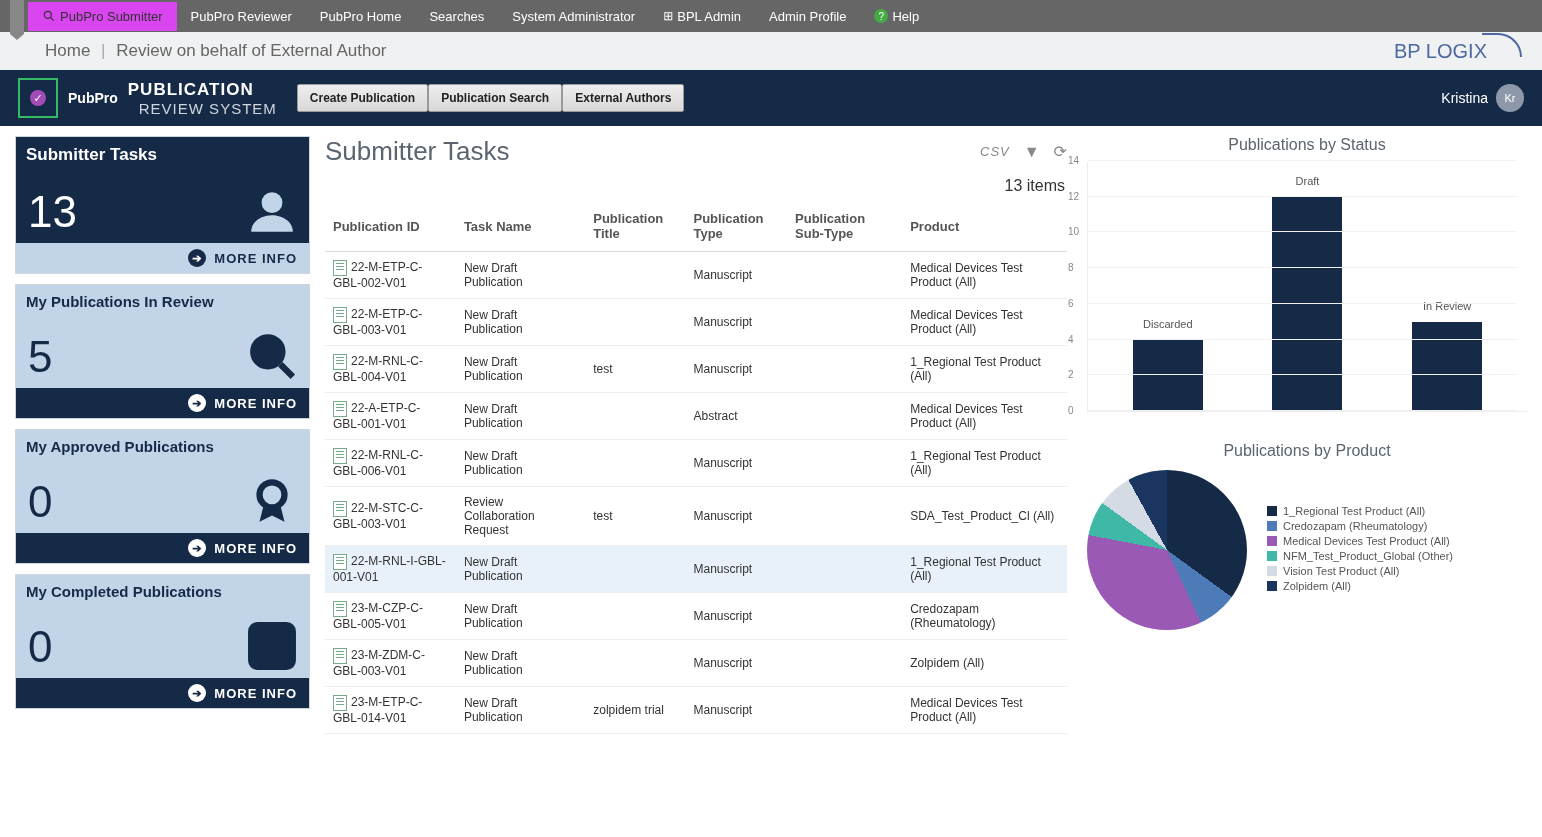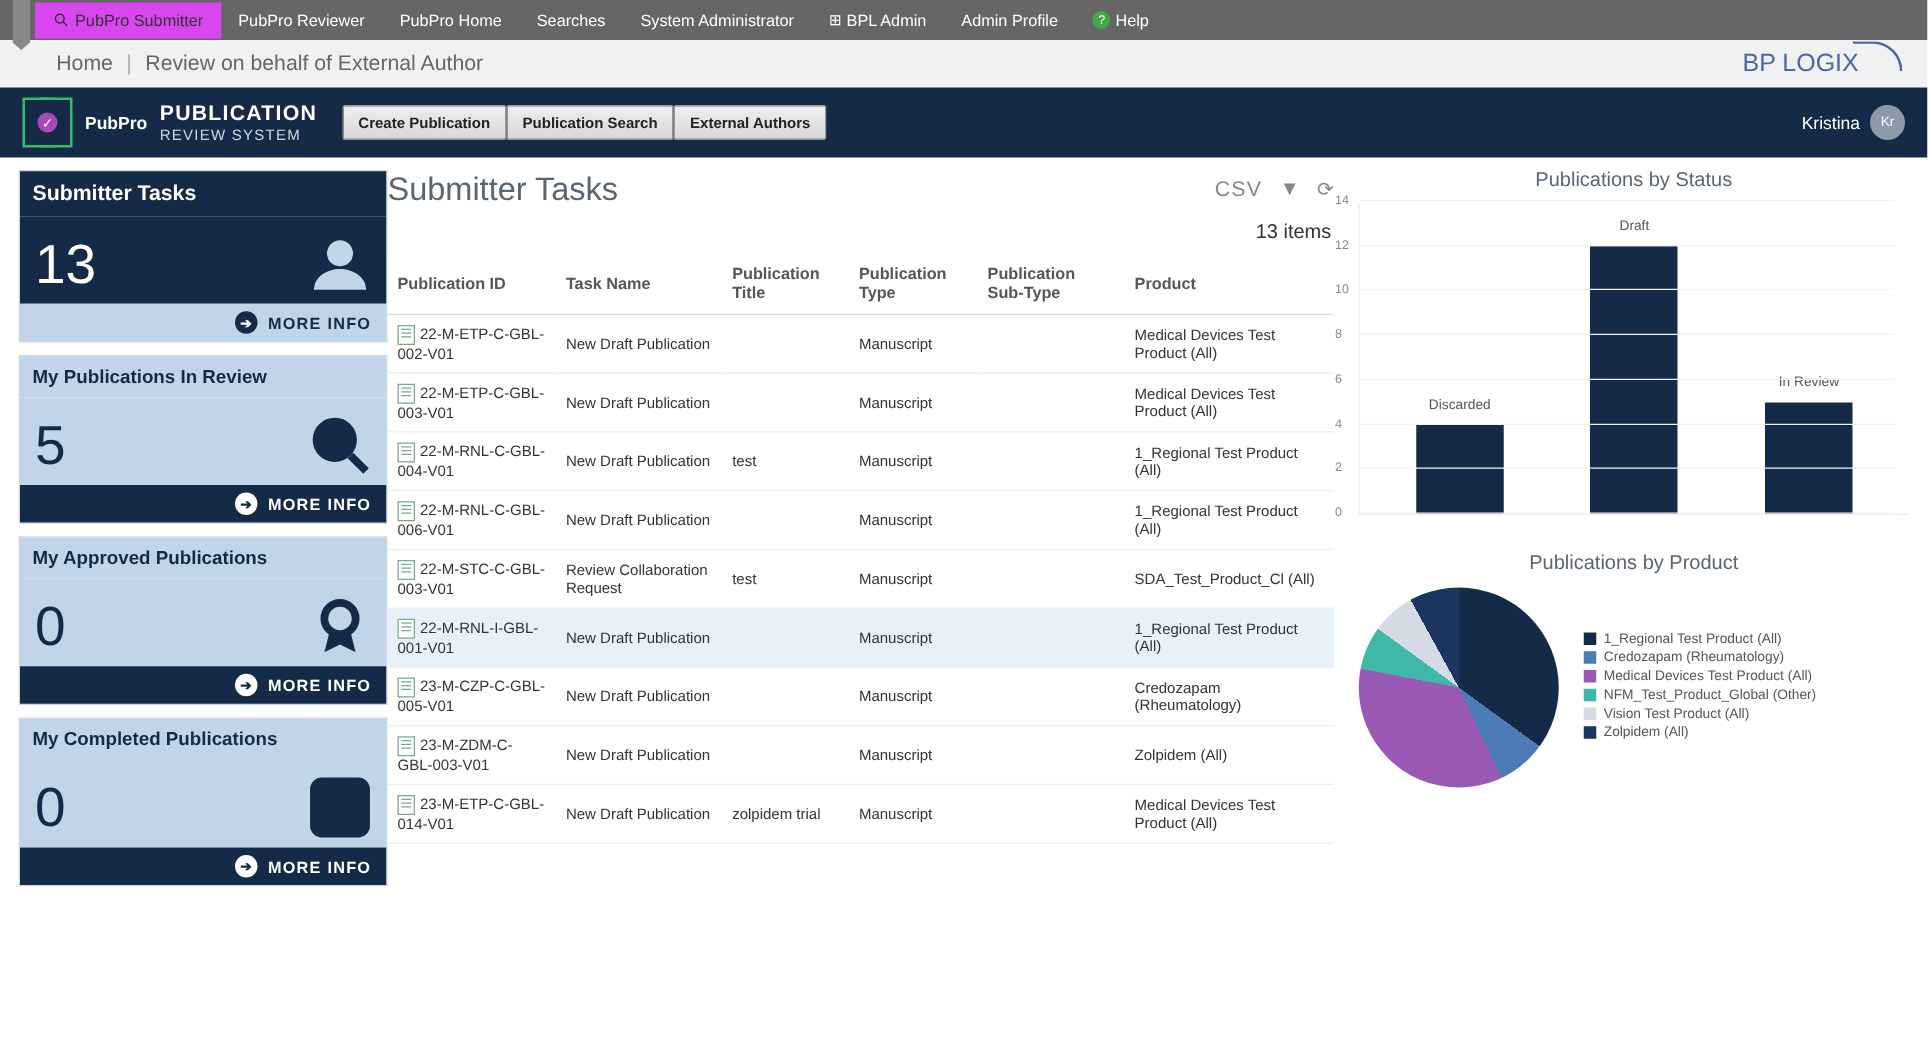--- a/index.html
+++ b/index.html
@@ -17,27 +17,27 @@
 .bp-logo { font-family: sans-serif; font-weight: 400; color: #4d6aa0; font-size: 20px; display: flex; align-items: center; }
 .bp-logo .arc { width: 40px; height: 24px; border: 2px solid #4d6aa0; border-bottom: none; border-left: none; border-radius: 0 24px 0 0; margin-left: -5px; margin-top: -12px;}
 
 .headerbar { background: #152a47; height: 56px; display: flex; align-items: center; padding: 0 18px; color: #fff; gap: 20px; }
 .logo-block { display: flex; align-items: center; gap: 10px; min-width: 230px; }
 .logo-mark { width: 40px; height: 40px; border: 2px solid #3b6; display: flex; align-items: center; justify-content: center; position: relative;}
 .logo-mark::before, .logo-mark::after { content:''; position:absolute; width:12px; height:2px; background:#3b6; left:50%; transform:translateX(-50%);}
 .logo-mark::before{top:-2px;} .logo-mark::after{bottom:-2px;}
 .logo-check { width:16px; height:16px; background:#a44bb8; border-radius:50%; display:flex; align-items:center; justify-content:center; color:#fff; font-size:11px;}
 .logo-text .t1 { font-size:17px; font-weight:700; letter-spacing:1px; }
-.logo-text .t2 { font-size:12px; letter-spacing:1px; color:#d0d5dd; }
+.logo-text .t2 { font-size:15px; letter-spacing:1px; color:#d0d5dd;margin-left:11px; }
 .header-btns { display:flex; }
 .hbtn { background: linear-gradient(#eee,#d8d8d8); border:1px solid #999; color:#222; padding:6px 12px; font-size:12px; font-weight:700; cursor:pointer; border-radius:2px; }
 .user-block { margin-left:auto; display:flex; align-items:center; gap:8px; color:#fff; font-size:14px;}
 .avatar { width:28px; height:28px; border-radius:50%; background:#8d98a8; display:flex; align-items:center; justify-content:center; font-size:11px; color:#fff;}
 
-.main { display:flex; padding:10px 15px; gap:0; }
+.main { display:flex; padding:10px 15px; gap:15px; }
 .sidebar { width:295px; display:flex; flex-direction:column; gap:10px; }
 .card { border:1px solid #d0d5dd; }
 .card-head { background:#152a47; color:#fff; padding:8px 10px; font-size:17px; font-weight:700; }
 .card-head.light { background:#c2d5e8; color:#152a47; font-size:15px; }
 .card-body { background:#c2d5e8; padding:8px 12px 0 12px; display:flex; justify-content:space-between; align-items:center; min-height:70px;}
 .card-body.dark { background:#152a47; color:#fff; }
 .card-num { font-size:44px; font-weight:400; color:#152a47; }
 .card-body.dark .card-num { color:#fff; }
 .card-icon { width:50px; height:50px; fill:#152a47; }
 .card-body.dark .card-icon { fill:#c2d5e8; }
@@ -207,21 +207,21 @@
           <span>MORE INFO</span>
         </div>
       </div>
     </div>
 
   <div class="content">
     <div class="tasks-panel">
       <div class="tasks-header">
         <h2>Submitter Tasks</h2>
         <div class="tasks-tools">
-          <span style="font-size:17px;letter-spacing:1px">CSV</span>
+          <span style="font-style:italic;font-size:13px;letter-spacing:1px">CSV</span>
           <span>▼</span>
           <span>⟳</span>
         </div>
       </div>
       <div class="items-count">13 items</div>
       <table class="tasks">
         <thead>
             <tr id="thead-row">
               <th>Publication ID</th>
               <th>Task Name</th>
@@ -250,20 +250,28 @@
             </tr>
             <tr>
               <td><span class="doc-icon"></span>22-M-RNL-C-GBL-004-V01</td>
               <td>New Draft Publication</td>
               <td>test</td>
               <td>Manuscript</td>
               <td></td>
               <td>1_Regional Test Product (All)</td>
             </tr>
             <tr>
+              <td><span class="doc-icon"></span>22-A-ETP-C-GBL-001-V01</td>
+              <td>New Draft Publication</td>
+              <td></td>
+              <td>Abstract</td>
+              <td></td>
+              <td>Medical Devices Test Product (All)</td>
+            </tr>
+            <tr>
               <td><span class="doc-icon"></span>22-M-RNL-C-GBL-006-V01</td>
               <td>New Draft Publication</td>
               <td></td>
               <td>Manuscript</td>
               <td></td>
               <td>1_Regional Test Product (All)</td>
             </tr>
             <tr>
               <td><span class="doc-icon"></span>22-M-STC-C-GBL-003-V01</td>
               <td>Review Collaboration Request</td>

